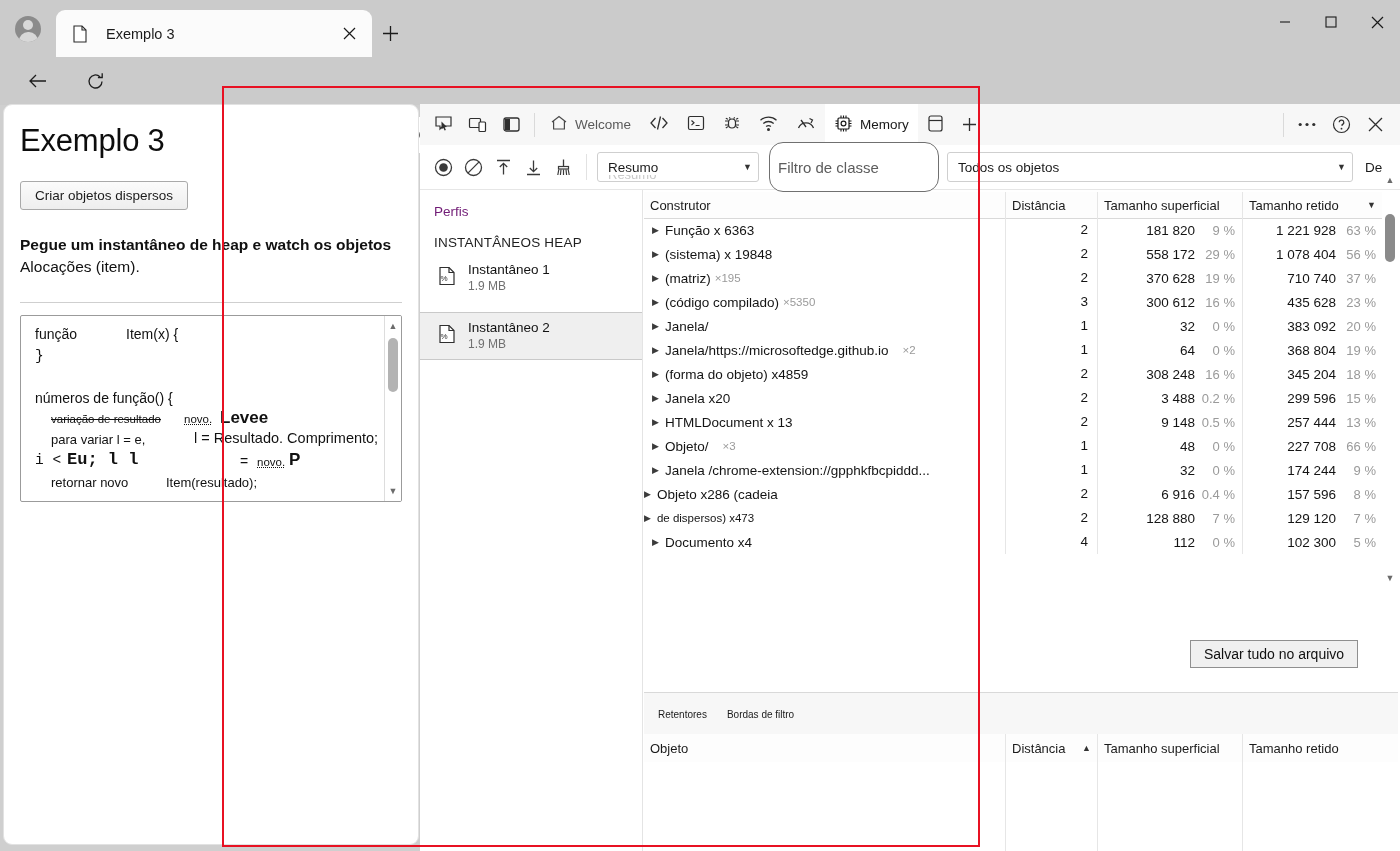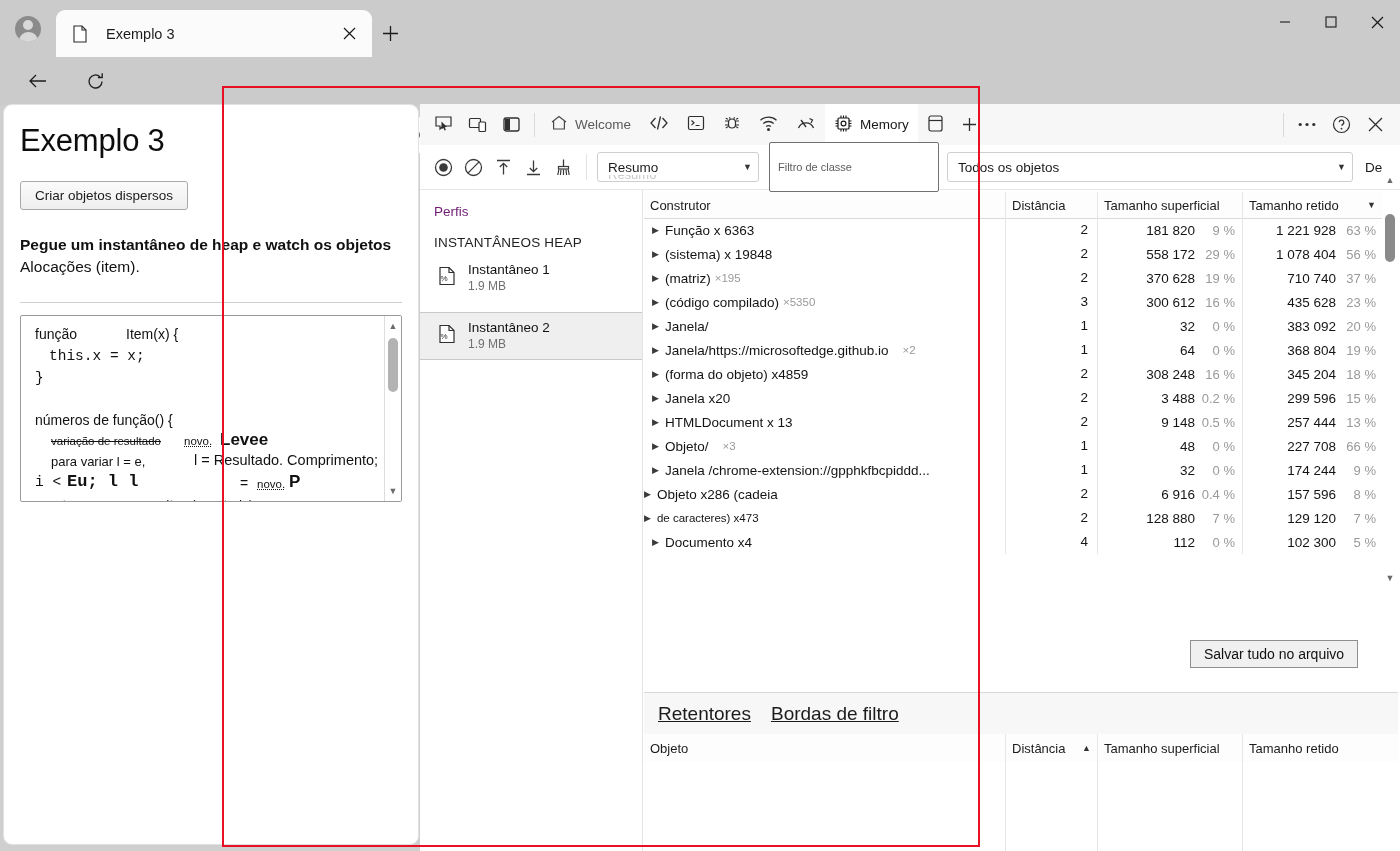--- a/index.html
+++ b/index.html
@@ -70,21 +70,21 @@
   .dttab{height:41px;display:flex;align-items:center;padding:0 9px;position:relative;color:#5a5a5a;font-size:13.5px;gap:7px;}
   .dttab.active{background:#fff;color:#1a1a1a;align-items:center;}
   .dttab.active:after{content:"";position:absolute;left:4px;right:4px;bottom:0;height:3px;background:#0f6cbd;border-radius:2px;}
   .dt-right{margin-left:auto;display:flex;align-items:center;}
 
   .dt-toolbar{position:absolute;left:0;top:41px;width:980px;height:44px;background:#fff;border-bottom:1px solid #e6e6e6;display:flex;align-items:center;}
   .tbic{width:30px;height:44px;display:flex;align-items:center;justify-content:center;color:#3a3a3a;}
   .tbdiv{width:1px;height:26px;background:#e2e2e2;margin-left:8px;margin-right:10px;}
   .sel{height:28px;border:1px solid #cfcfcf;border-radius:3px;background:#fff;display:flex;align-items:center;padding:0 6px 0 10px;font-size:13.5px;color:#1b1b1b;position:relative;}
   .sel .cv{margin-left:auto;padding-left:10px;font-size:9px;color:#333;}
-  .inp{height:28px;border:1px solid #707070;border-radius:2px;background:#fff;display:flex;align-items:center;padding:10px 8px;font-size:11px;color:#5d5d5d;}
+  .inp{height:28px;border:1px solid #707070;border-radius:14px;background:#fff;display:flex;align-items:center;padding:10px 8px;font-size:15px;color:#5d5d5d;}
   .ghost{position:absolute;left:10px;top:14px;font-size:13px;color:#c9c9c9;}
 
   
   .snaps{position:absolute;left:0;top:86px;width:222px;height:661px;background:#fff;border-right:1px solid #e4e4e4;}
   .snaps-h{padding:14px 0 0 14px;font-size:13.5px;color:#701a75;}
   .snaps-sec{padding:16px 0 0 14px;font-size:13.5px;color:#1f1f1f;letter-spacing:.2px;}
   .snap{display:flex;align-items:center;gap:10px;padding:8px 0 8px 16px;height:44px;box-sizing:border-box;}
   .snap.sel2{background:#efefef;border-top:1px solid #c9c9c9;border-bottom:1px solid #c9c9c9;}
   .snap-txt .n{font-size:13.5px;color:#121212;line-height:1.25;}
   .snap-txt .s{font-size:12px;color:#707070;line-height:1.25;}
@@ -107,21 +107,21 @@
   .pct{font-size:13px;color:#9a9a9a;width:40px;text-align:right;}
   .tblscroll{position:absolute;right:0;top:0;width:16px;height:500px;background:#fff;}
   .tsarrow{position:absolute;left:0;width:16px;height:16px;display:flex;align-items:center;justify-content:center;color:#6b6b6b;font-size:9px;}
   .tsthumb{position:absolute;left:3px;top:22px;width:10px;height:48px;border-radius:5px;background:#8a8a8a;}
 
   .tooltip{position:absolute;left:770px;top:536px;padding:5px 13px;background:#f0f0f0;border:1px solid #8f8f8f;
            font-size:14px;color:#111;z-index:30;}
 
   
   .botbar{position:absolute;left:224px;top:588px;width:754px;height:42px;background:#f7f7f7;border-top:1px solid #d9d9d9;border-bottom:1px solid #d9d9d9;display:flex;align-items:center;}
-  .bt{padding:0 10px;font-size:19px;color:#1b1b1b;height:42px;display:flex;align-items:center;text-decoration:underline;}
+  .bt{padding:0 10px;font-size:10px;color:#1b1b1b;height:42px;display:flex;align-items:center;}
   .bthead{position:absolute;left:224px;top:630px;width:754px;height:28px;display:flex;border-bottom:1px solid #d9d9d9;background:#fdfdfd;}
   .botbody{position:absolute;left:224px;top:658px;width:754px;height:187px;background:#fff;display:flex;}
   .bcol{border-right:1px solid #e6e6e6;height:187px;box-sizing:border-box;}
 </style>
 </head>
 <body>
 
 <div id="app">
 
   <div class="titlebar">
@@ -223,21 +223,20 @@
         <span>Alocações (item).</span>
       </p>
       <div class="hr"></div>
 
       <div class="codebox">
         <div class="codeinner">
           <div class="cl" style="height:22px">
             <span class="ovl" style="left:0;top:0">função</span>
             <span class="ovl" style="left:91px;top:0">Item(x) {</span>
           </div>
-          <div class="cl mono" style="height:22px;padding-left:14px">this.x = x;</div>
           <div class="cl mono" style="height:24px">}</div>
           <div class="cl" style="height:18px"></div>
           <div class="cl" style="height:21px">números de função() {</div>
           <div class="cl" style="height:20px">
             <span class="ovl small strike" style="left:16px;top:2px">variação de resultado</span>
             <span class="ovl small dotted" style="left:149px;top:2px">novo.</span>
             <span class="ovl big" style="left:185px;top:-3px">Levee</span>
           </div>
           <div class="cl" style="height:21px">
             <span class="ovl" style="left:16px;top:1px;font-size:13px">para variar l = e,</span>
@@ -638,21 +637,21 @@
               <span class="pct">0.4 %</span>
             </div>
             <div class="c-rt">
               <span class="num">157 596</span>
               <span class="pct">8 %</span>
             </div>
           </div>
           <div class="row">
             <div class="c-ctor">
               <span class="tri" style="margin-left: -8px;">▶</span>
-              <span class="ctname" style="font-size: 11.5px;">de caracteres) x473</span>
+              <span class="ctname" style="font-size: 11.5px;">de dispersos) x473</span>
             </div>
             <div class="c-dist">2</div>
             <div class="c-sh">
               <span class="num">128 880</span>
               <span class="pct">7 %</span>
             </div>
             <div class="c-rt">
               <span class="num">129 120</span>
               <span class="pct">7 %</span>
             </div>

